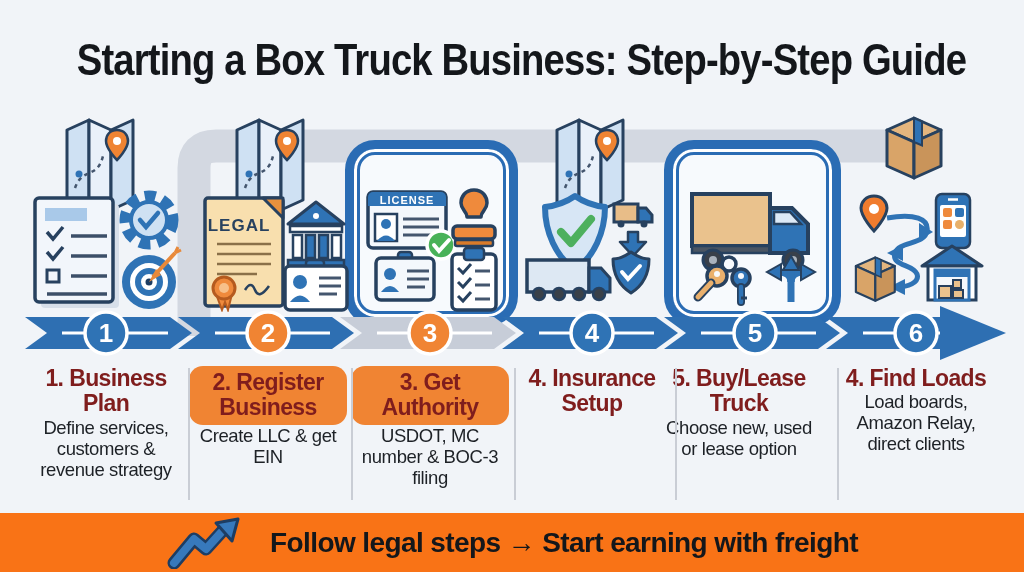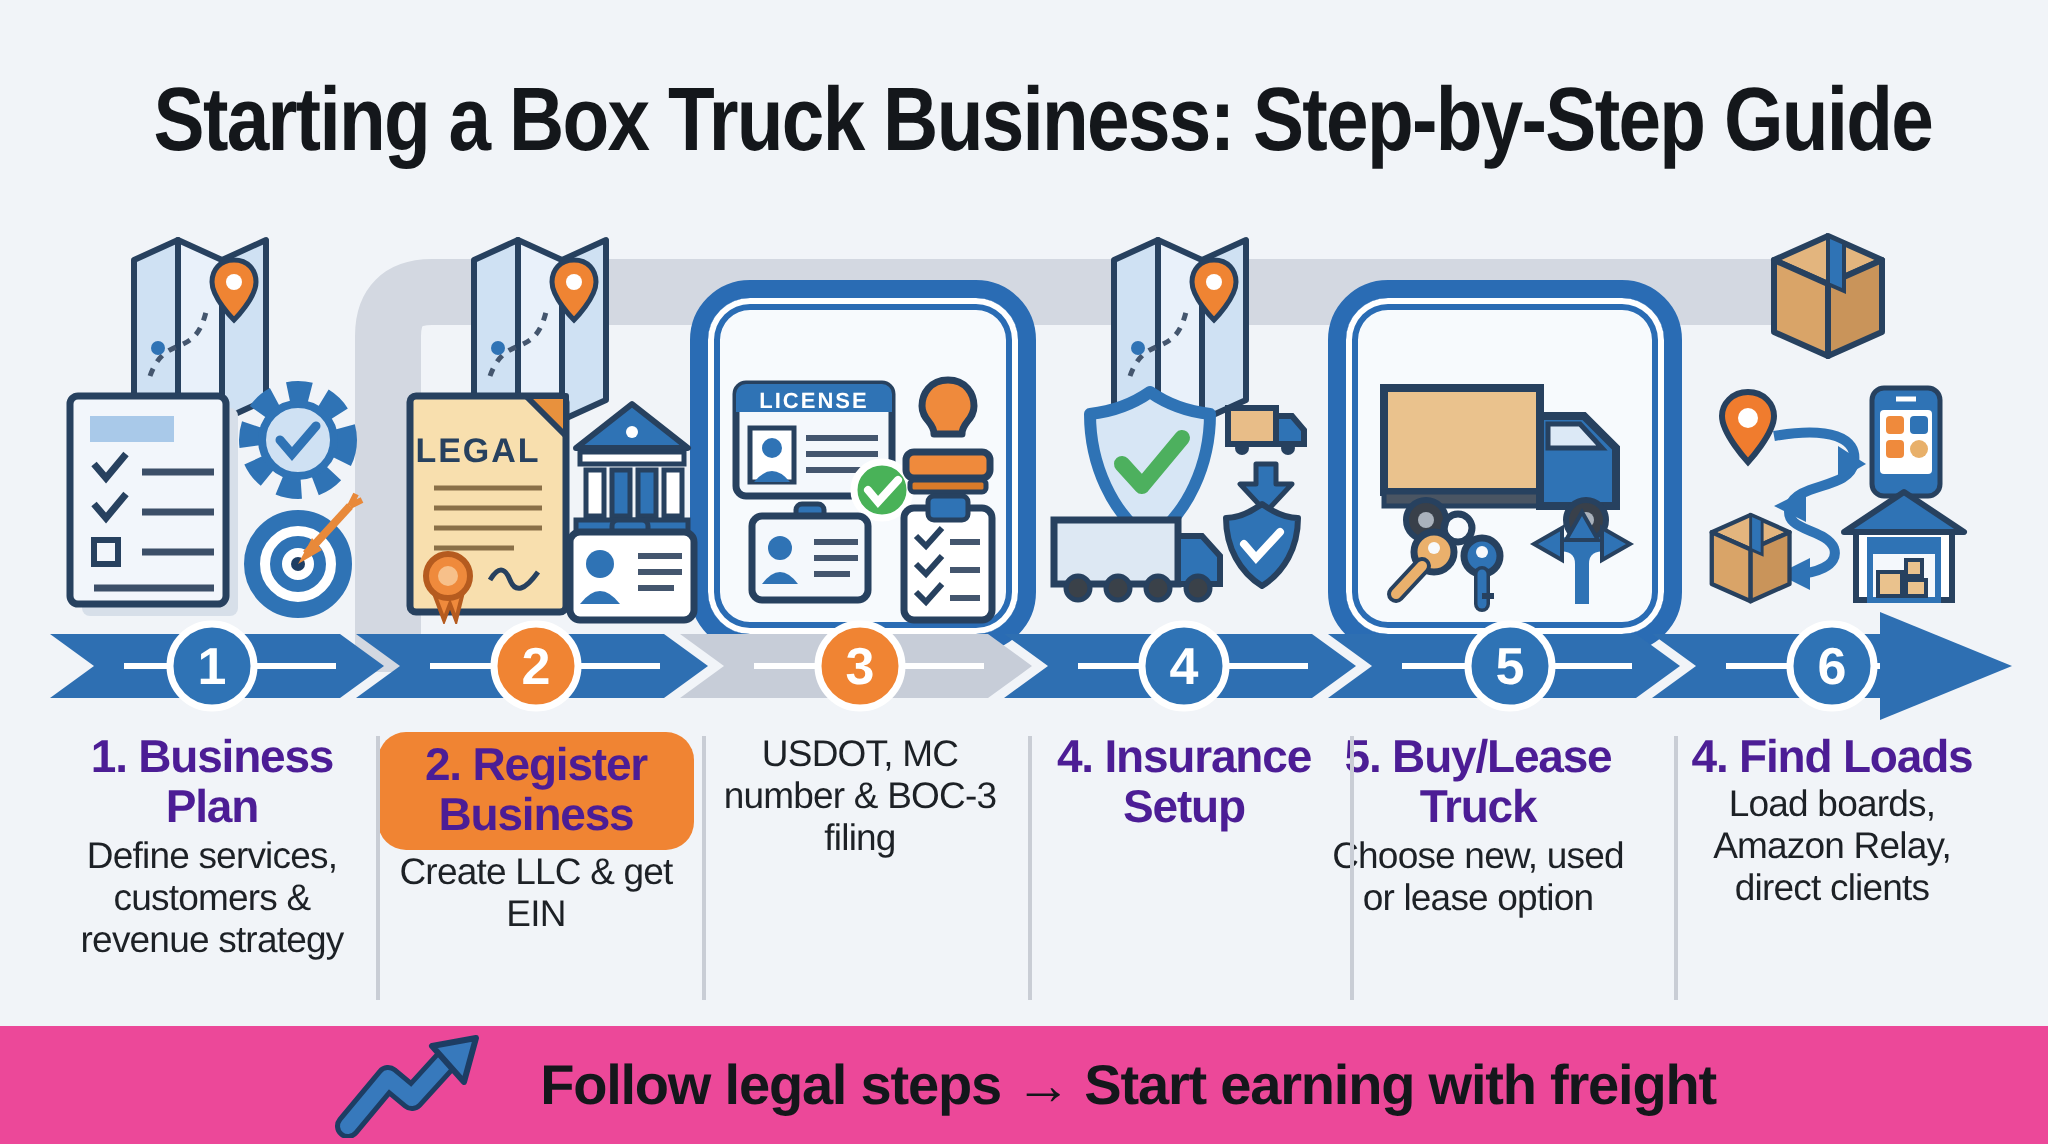--- a/index.html
+++ b/index.html
@@ -16,26 +16,26 @@
            border:9px solid #2a6cb4; border-radius:30px; background:#f7fafd;
            box-shadow: inset 0 0 0 3px #ffffff, inset 0 0 0 6px #2a6cb4; }
   .frame.f3 { left:345px; width:173px; }
   .frame.f5 { left:664px; width:177px; }
 
   .stepicons { position:absolute; top:114px; width:162px; height:198px; z-index:3; }
   .chevron { position:absolute; top:302px; left:0; z-index:4; }
 
   .labels { position:absolute; top:366px; left:0; width:1024px; height:140px; z-index:5; }
   .col { position:absolute; width:158px; text-align:center; }
-  .step-title { font-size:23px; font-weight:700; color:#4c1d95; line-height:1.1; letter-spacing:-0.6px; }
+  .step-title { font-size:23px; font-weight:700; color:#7f1d1d; line-height:1.1; letter-spacing:-0.6px; }
   .pill { display:inline-block; background:#f08433; border-radius:14px; padding:4px 22px; min-width:138px; }
   .step-desc { margin-top:0; font-size:18.5px; color:#1d2126; line-height:1.14; letter-spacing:-0.4px; }
   .divider { position:absolute; top:2px; width:2px; height:132px; background:#c9cdd5; }
 
-  .banner { position:absolute; left:0; top:513px; width:1024px; height:59px; background:#ec4899;
+  .banner { position:absolute; left:0; top:513px; width:1024px; height:59px; background:#f97316;
             display:flex; align-items:center; justify-content:center; gap:26px; z-index:6; }
   .banner-text { font-size:28px; font-weight:700; color:#14171b; letter-spacing:-0.6px; white-space:nowrap; }
 
   svg { display:block; }
   .defsvg { position:absolute; width:0; height:0; }
 </style>
 </head>
 <body>
 
 <div id="stage">
@@ -319,20 +319,22 @@
     <div class="col" style="left:27px">
       <div class="step-title">1. Business Plan</div>
       <div class="step-desc">Define services, customers &amp; revenue strategy</div>
     </div>
     <div class="col" style="left:189px">
       <span class="pill">
         <span class="step-title">2. Register Business</span></span>
       <div class="step-desc">Create LLC &amp; get EIN</div>
     </div>
     <div class="col" style="left:351px">
+      <span class="pill">
+        <span class="step-title">3. Get Authority</span></span>
       <div class="step-desc">USDOT, MC number &amp; BOC-3 filing</div>
     </div>
     <div class="col" style="left:513px">
       <div class="step-title">4. Insurance Setup</div>
     </div>
     <div class="col" style="left:660px">
       <div class="step-title">5. Buy/Lease Truck</div>
       <div class="step-desc">Choose new, used or lease option</div>
     </div>
     <div class="col" style="left:837px">

